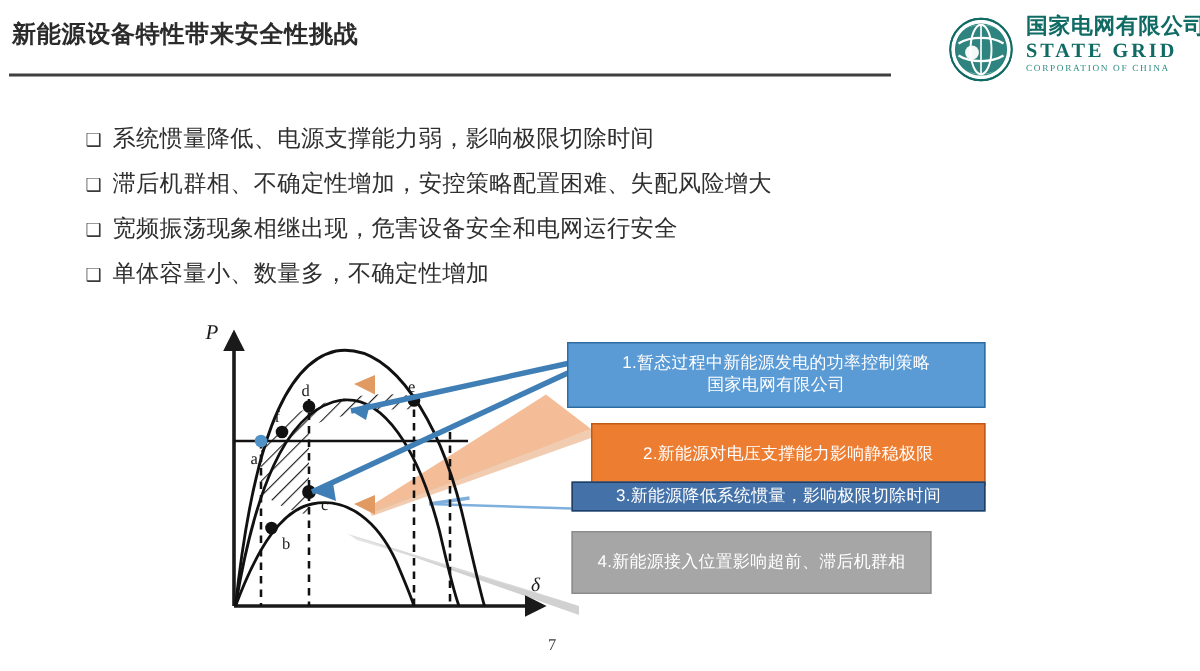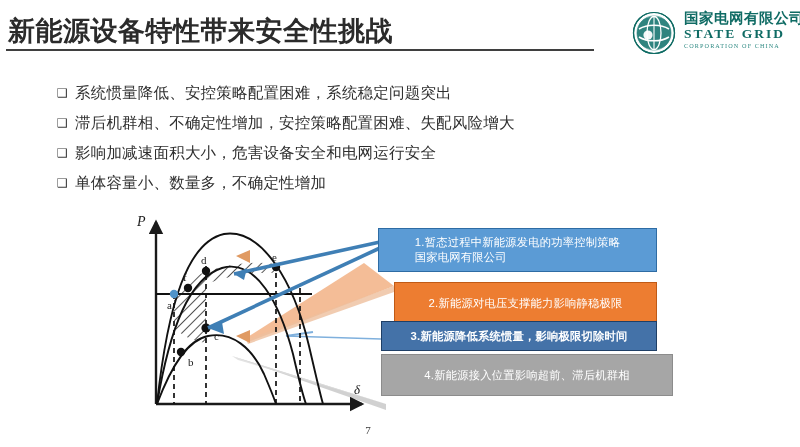--- a/index.html
+++ b/index.html
@@ -26,21 +26,21 @@
 
   
   #header {
     position: absolute;
     left: 0; top: 0;
     width: 800px; height: 58px;
   }
   #title {
     position: absolute;
     left: 8px; top: 13px;
-    font-size: 27px;
+    font-size: 16px;
     font-weight: bold;
     letter-spacing: 0.5px;
     color: #2b2b2b;
     white-space: nowrap;
   }
   #title-rule {
     position: absolute;
     left: 6px; top: 49px;
     width: 588px; height: 2px;
     background: #3f3f3f;
@@ -128,49 +128,48 @@
     left: 0; top: 0;
   }
 
   
   .callout {
     position: absolute;
     box-sizing: border-box;
     display: flex;
     align-items: center;
     justify-content: center;
-    text-align: left;
+    text-align: center;
     color: #ffffff;
     font-size: 11.3px;
     line-height: 15px;
     letter-spacing: 0.2px;
     padding: 0 5px;
   }
   #callout-1 {
     left: 378px; top: 228px;
     width: 279px; height: 44px;
     background: #5b9bd5;
     border: 1.6px solid #2e6ca4;
   }
   #callout-2 {
     left: 394px; top: 282px;
     width: 263px; height: 42px;
     background: #ed7d31;
     border: 1.4px solid #c05a16;
   }
   #callout-3 {
     left: 381px; top: 321px;
-    width: 276px; height: 30px;
+    width: 276px; height: 20px;
     background: #4472a8;
     border: 1.5px solid #1f3f66;
-    font-weight: bold;
   }
   #callout-4 {
     left: 381px; top: 354px;
-    width: 292px; height: 42px;
+    width: 240px; height: 42px;
     background: #a6a6a6;
     border: 1.2px solid #8c8c8c;
   }
   .callout-line { display: block; }
 
   
   #page-number {
     position: absolute;
     left: 356px; top: 424px;
     width: 24px;
@@ -205,29 +204,29 @@
         <div id="logo-cn">国家电网有限公司</div>
         <div id="logo-en">STATE GRID</div>
         <div id="logo-sub">CORPORATION OF CHINA</div>
       </div>
     </div>
   </div>
 
   <div id="bullets">
     <div class="bullet-row">
       <span class="bullet-marker">❑</span>
-      <span class="bullet-text">系统惯量降低、安控策略配置困难，系统稳定问题突出</span>
+      <span class="bullet-text">系统惯量降低、电源支撑能力弱，影响极限切除时间</span>
     </div>
     <div class="bullet-row">
       <span class="bullet-marker">❑</span>
       <span class="bullet-text">滞后机群相、不确定性增加，安控策略配置困难、失配风险增大</span>
     </div>
     <div class="bullet-row">
       <span class="bullet-marker">❑</span>
-      <span class="bullet-text">影响加减速面积大小，危害设备安全和电网运行安全</span>
+      <span class="bullet-text">宽频振荡现象相继出现，危害设备安全和电网运行安全</span>
     </div>
     <div class="bullet-row">
       <span class="bullet-marker">❑</span>
       <span class="bullet-text">单体容量小、数量多，不确定性增加</span>
     </div>
   </div>
 
   <div id="figure">
     <svg id="figure-svg" width="560" height="222" viewBox="0 0 560 222">
       <defs>

